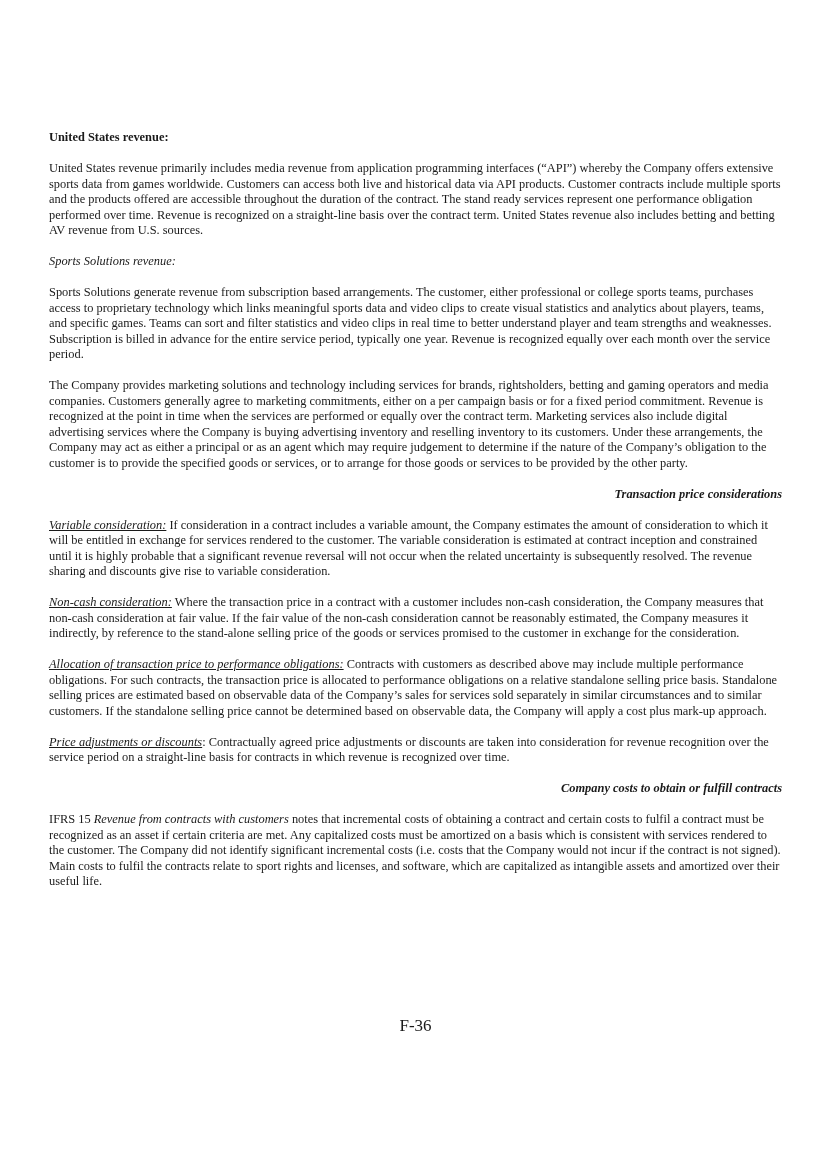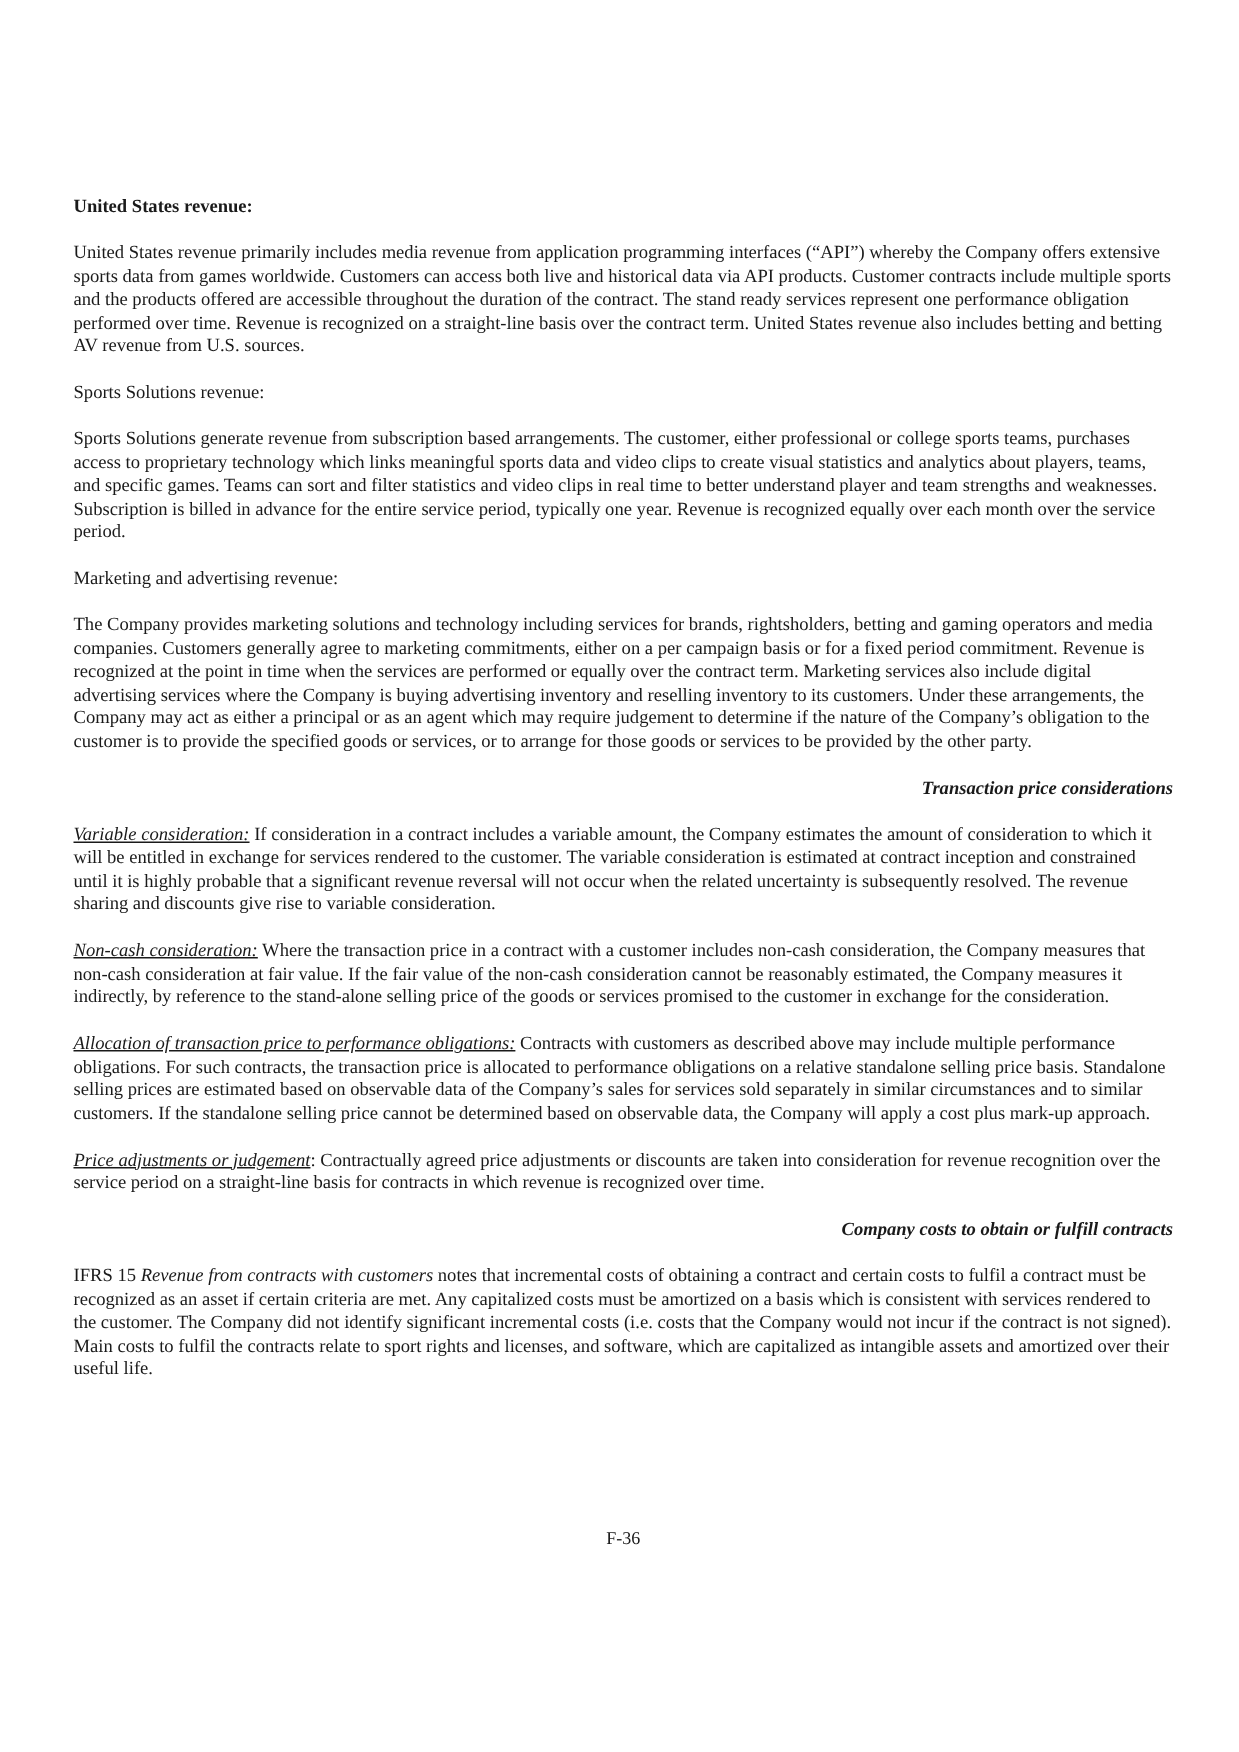--- a/index.html
+++ b/index.html
@@ -23,61 +23,60 @@
     position: absolute;
     left: 49px;
     top: 130px;
     width: 733px;
     font-size: 12.4px;
     line-height: 15.5px;
     text-align: left;
   }
   .content p { margin: 0 0 15.5px 0; }
   .h-bold { font-weight: bold; }
-  .h-italic { }
+  .h-italic { font-style: italic; }
   .h-bolditalic { font-weight: bold; font-style: italic; text-align: right; }
   .lead-italic { font-style: italic; text-decoration: underline; }
   .inline-italic { font-style: italic; }
   .footer {
     position: absolute;
     top: 1018px;
     left: 49px;
     width: 733px;
     text-align: center;
-    font-size: 12px;
+    font-size: 17px;
     line-height: 15.5px;
   }
 </style>
 </head>
 <body>
 
 <div class="page">
   <div class="content">
 
     <p class="h-bold">United States revenue:</p>
 
     <p>United States revenue primarily includes media revenue from application programming interfaces (“API”) whereby the Company offers extensive sports data from games worldwide. Customers can access both live and historical data via API products. Customer contracts include multiple sports and the products offered are accessible throughout the duration of the contract. The stand ready services represent one performance obligation performed over time. Revenue is recognized on a straight-line basis over the contract term. United States revenue also includes betting and betting AV revenue from U.S. sources.</p>
 
     <p class="h-italic">Sports Solutions revenue:</p>
 
     <p>Sports Solutions generate revenue from subscription based arrangements. The customer, either professional or college sports teams, purchases access to proprietary technology which links meaningful sports data and video clips to create visual statistics and analytics about players, teams, and specific games. Teams can sort and filter statistics and video clips in real time to better understand player and team strengths and weaknesses. Subscription is billed in advance for the entire service period, typically one year. Revenue is recognized equally over each month over the service period.</p>
 
-    <p class="h-italic">Marketing and advertising revenue:</p>
 
     <p>The Company provides marketing solutions and technology including services for brands, rightsholders, betting and gaming operators and media companies. Customers generally agree to marketing commitments, either on a per campaign basis or for a fixed period commitment. Revenue is recognized at the point in time when the services are performed or equally over the contract term.  Marketing services also include digital advertising services where the Company is buying advertising inventory and reselling inventory to its customers.  Under these arrangements, the Company may act as either a principal or as an agent which may require judgement to determine if the nature of the Company’s obligation to the customer is to provide the specified goods or services, or to arrange for those goods or services to be provided by the other party.</p>
 
     <p class="h-bolditalic">Transaction price considerations</p>
 
     <p><span class="lead-italic">Variable consideration:</span><span> If consideration in a contract includes a variable amount, the Company estimates the amount of consideration to which it will be entitled in exchange for services rendered to the customer. The variable consideration is estimated at contract inception and constrained until it is highly probable that a significant revenue reversal will not occur when the related uncertainty is subsequently resolved. The revenue sharing and discounts give rise to variable consideration.</span></p>
 
     <p><span class="lead-italic">Non-cash consideration:</span><span> Where the transaction price in a contract with a customer includes non-cash consideration, the Company measures that non-cash consideration at fair value. If the fair value of the non-cash consideration cannot be reasonably estimated, the Company measures it indirectly, by reference to the stand-alone selling price of the goods or services promised to the customer in exchange for the consideration.</span></p>
 
     <p><span class="lead-italic">Allocation of transaction price to performance obligations:</span><span> Contracts with customers as described above may include multiple performance obligations. For such contracts, the transaction price is allocated to performance obligations on a relative standalone selling price basis. Standalone selling prices are estimated based on observable data of the Company’s sales for services sold separately in similar circumstances and to similar customers. If the standalone selling price cannot be determined based on observable data, the Company will apply a cost plus mark-up approach.</span></p>
 
-    <p><span class="lead-italic">Price adjustments or judgement</span><span>: Contractually agreed price adjustments or discounts are taken into consideration for revenue recognition over the service period on a straight-line basis for contracts in which revenue is recognized over time.</span></p>
+    <p><span class="lead-italic">Price adjustments or discounts</span><span>: Contractually agreed price adjustments or discounts are taken into consideration for revenue recognition over the service period on a straight-line basis for contracts in which revenue is recognized over time.</span></p>
 
     <p class="h-bolditalic">Company costs to obtain or fulfill contracts</p>
 
     <p><span>IFRS 15 </span><span class="inline-italic">Revenue from contracts with customers</span><span> notes that incremental costs of obtaining a contract and certain costs to fulfil a contract must be recognized as an asset if certain criteria are met. Any capitalized costs must be amortized on a basis which is consistent with services rendered to the customer. The Company did not identify significant incremental costs (i.e. costs that the Company would not incur if the contract is not signed). Main costs to fulfil the contracts relate to sport rights and licenses, and software, which are capitalized as intangible assets and amortized over their useful life.</span></p>
 
   </div>
 
   <div class="footer">F-36</div>
 </div>
 

